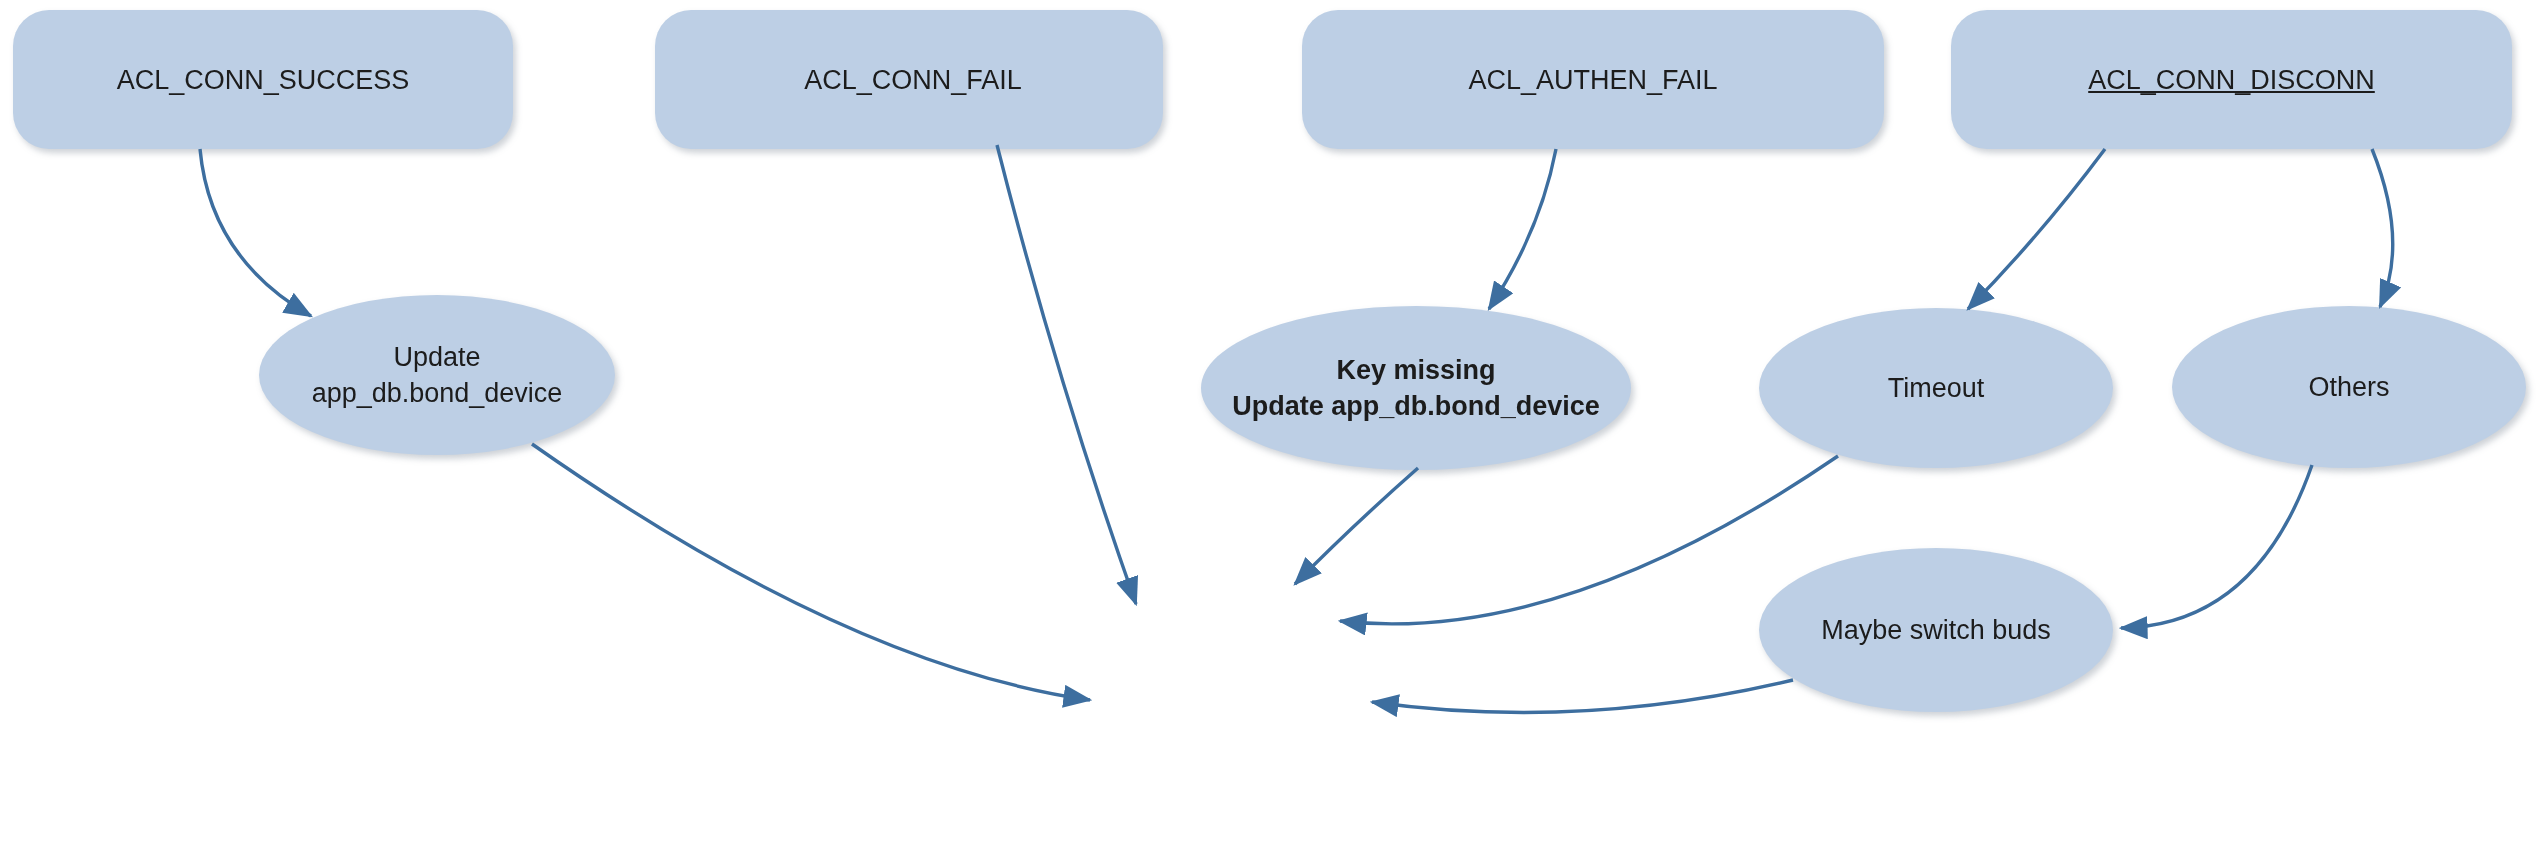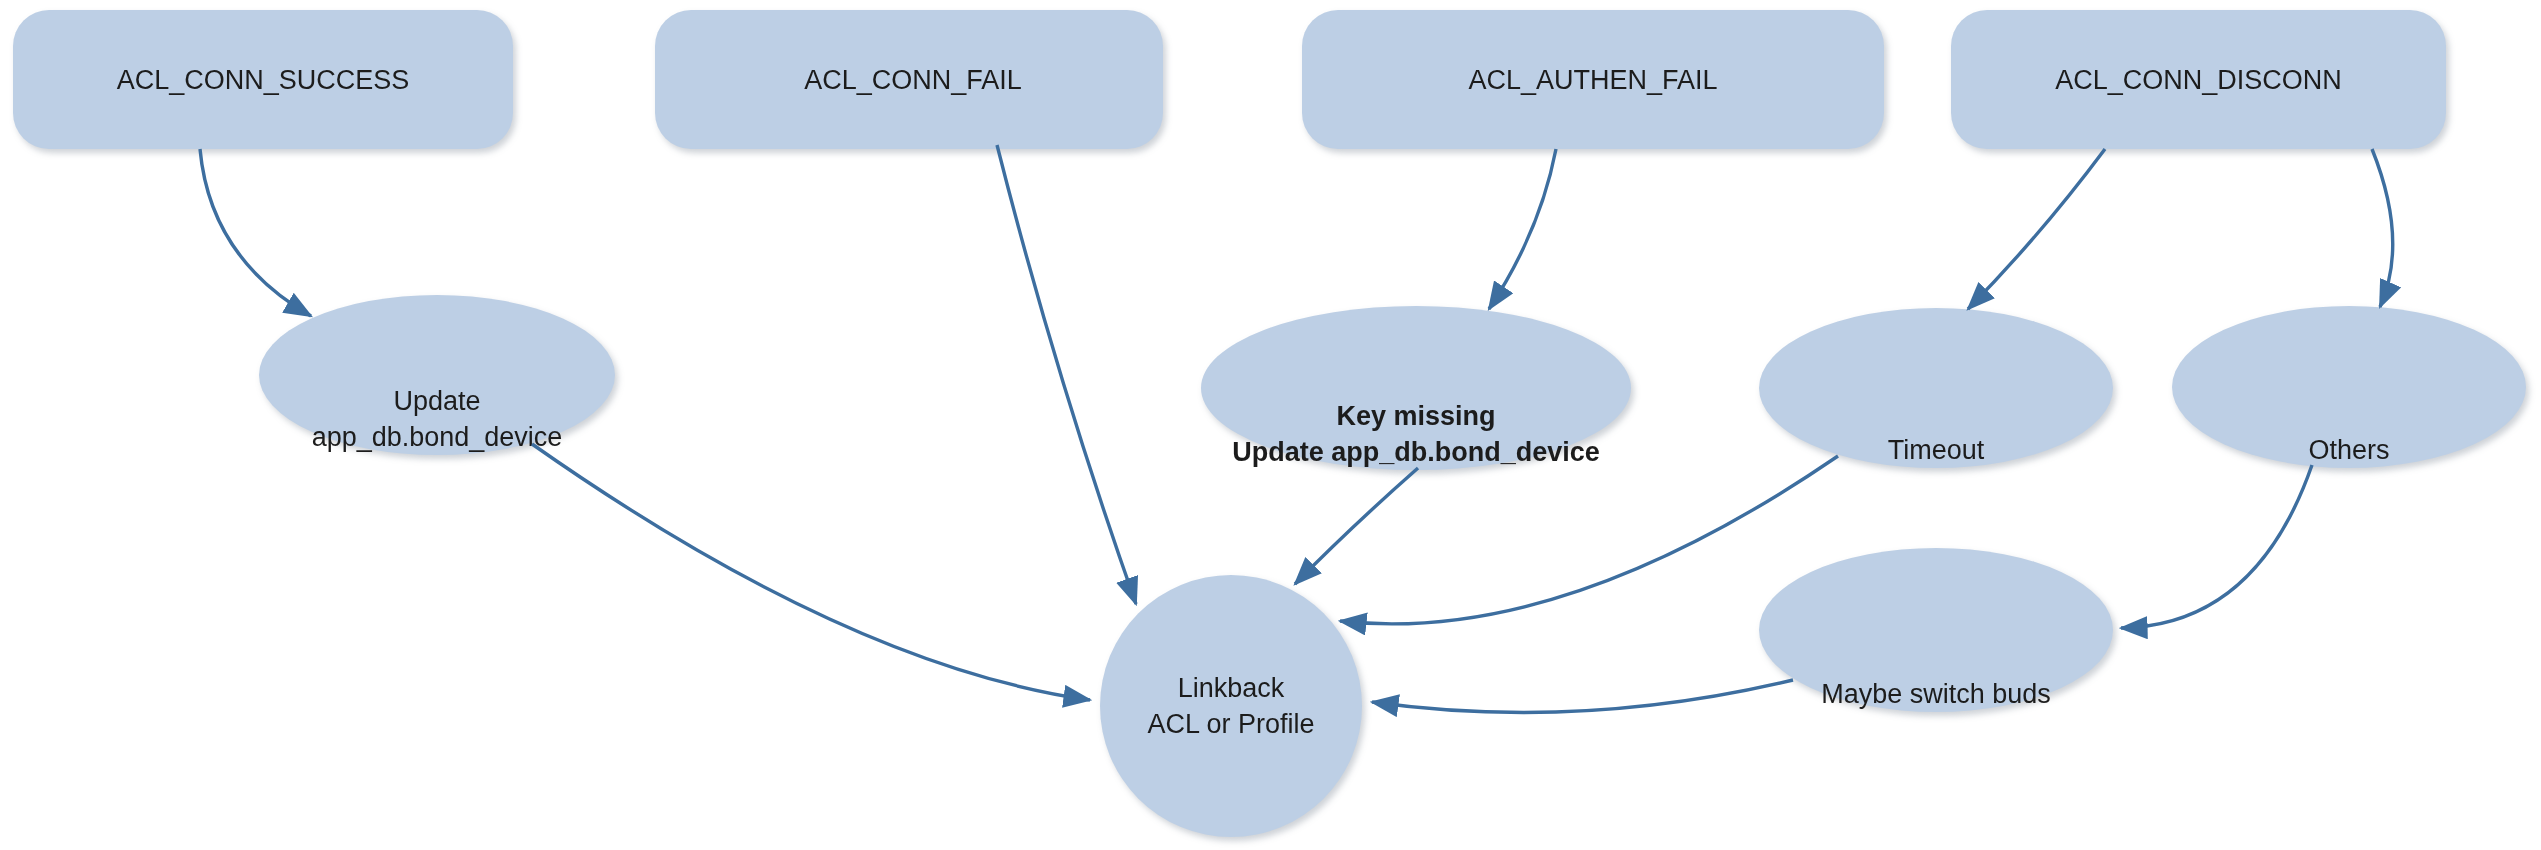--- a/index.html
+++ b/index.html
@@ -21,26 +21,26 @@
     position:absolute;
     background:var(--node-fill);
     display:flex;flex-direction:column;
     align-items:center;justify-content:center;
     text-align:center;
     font-size:27px;line-height:36px;
     box-shadow:3px 4px 6px rgba(115,125,140,0.35);
     z-index:1;
   }
   .event{border-radius:36px;top:10px;height:139px;width:500px;}
-  .ellipse{border-radius:50%;justify-content:flex-end;}
+  .ellipse{border-radius:50%;}
   .sink{border-radius:50%;}
   #n-success{left:13px;}
   #n-fail{left:655px;padding-left:8px;}
   #n-authen{left:1302px;width:582px;}
-  #n-disconn{left:1951px;width:495px;}
+  #n-disconn{left:1951px;width:561px;text-decoration:underline;}
   #n-update{left:259px;top:295px;width:356px;height:160px;}
   #n-keymissing{left:1201px;top:306px;width:430px;height:164px;font-weight:bold;}
   #n-timeout{left:1759px;top:308px;width:354px;height:160px;}
   #n-others{left:2172px;top:306px;width:354px;height:162px;}
   #n-maybeswitch{left:1759px;top:548px;width:354px;height:164px;}
   #n-linkback{left:1100px;top:575px;width:262px;height:262px;}
   svg.edges{
     position:absolute;left:0;top:0;width:2541px;height:850px;
     z-index:2;pointer-events:none;
   }
@@ -80,24 +80,20 @@
   <div class="node ellipse" id="n-timeout">
     <span>Timeout</span>
   </div>
   <div class="node ellipse" id="n-others">
     <span>Others</span>
   </div>
   <div class="node ellipse" id="n-maybeswitch">
     <span>Maybe switch buds</span>
   </div>
 
-  <div class="node sink" id="n-linkback">
-    <span>Linkback</span>
-    <span>ACL or Profile</span>
-  </div>
 
   <svg class="edges" viewBox="0 0 2541 850" xmlns="http://www.w3.org/2000/svg">
     <defs>
       <marker id="arrow" viewBox="0 0 10 8" refX="9.2" refY="4" markerWidth="8.5" markerHeight="6.8" orient="auto-start-reverse">
         <path class="arrowhead-fill" d="M0,0 L10,4 L0,8 z"></path>
       </marker>
     </defs>
     <path class="edge" marker-end="url(#arrow)" d="M 200 149 Q 210 258 311 316"></path>
     <path class="edge" marker-end="url(#arrow)" d="M 997 145 Q 1056 378 1136 604"></path>
     <path class="edge" marker-end="url(#arrow)" d="M 1556 149 Q 1540 232 1489 309"></path>

